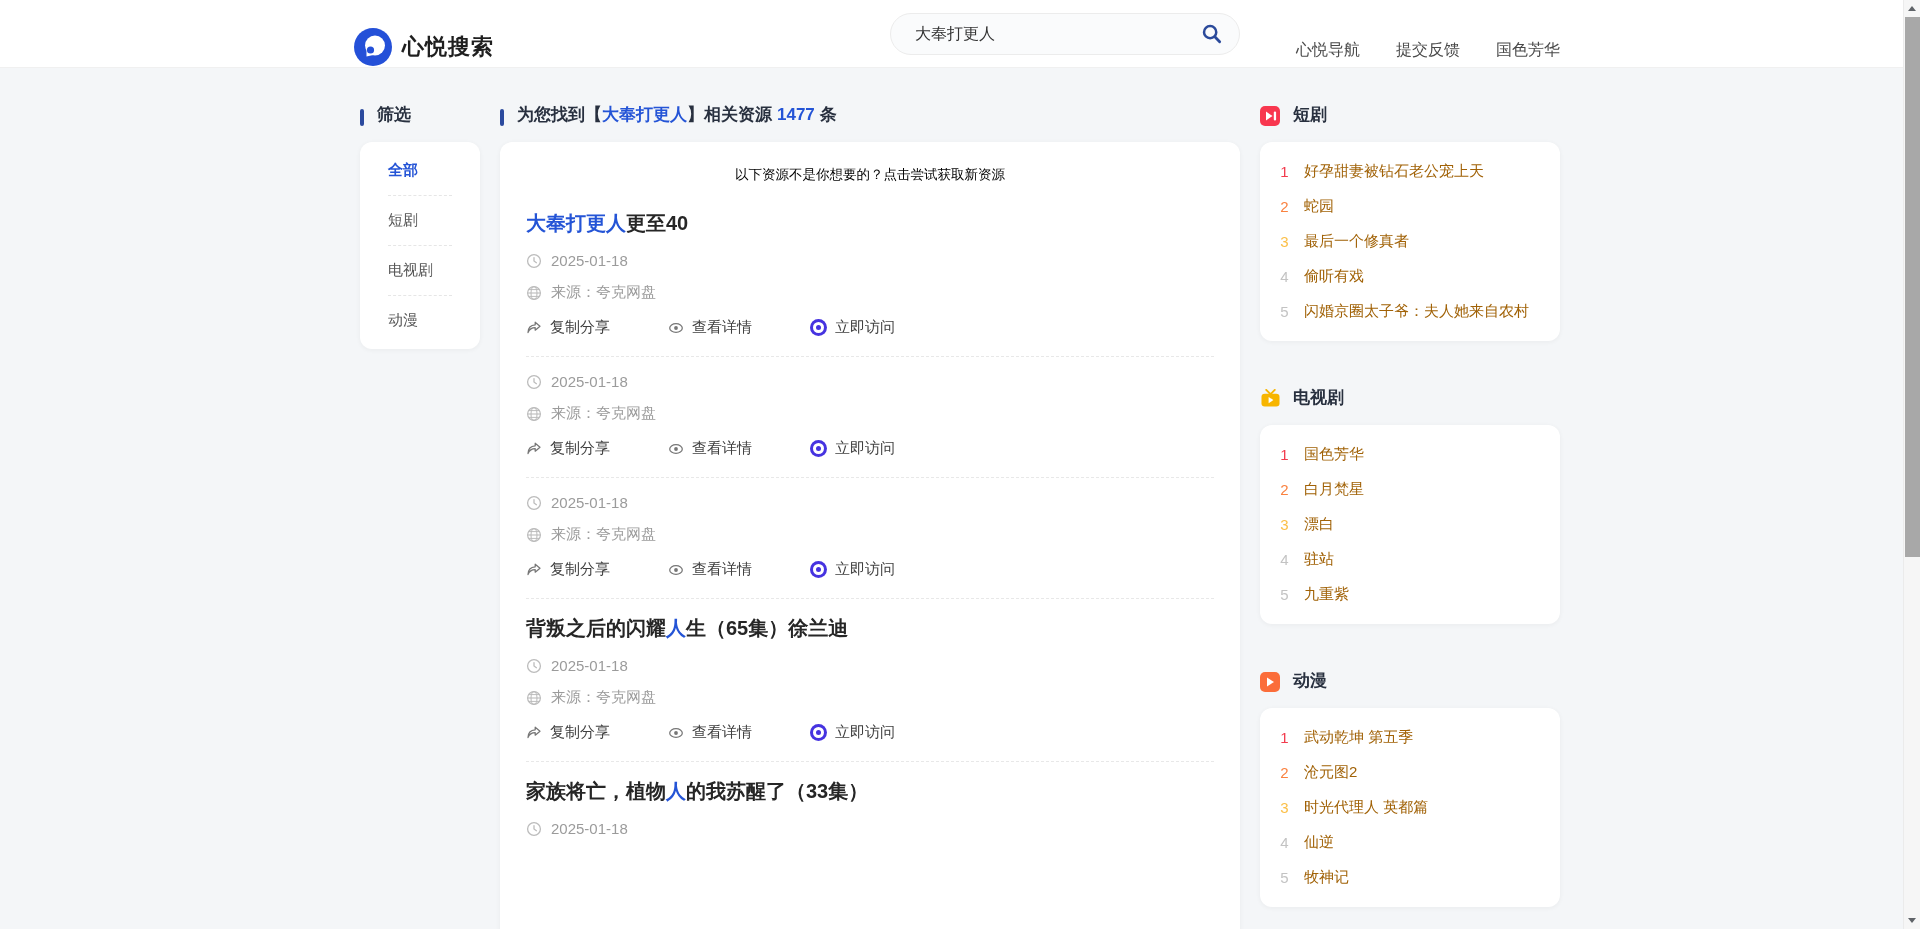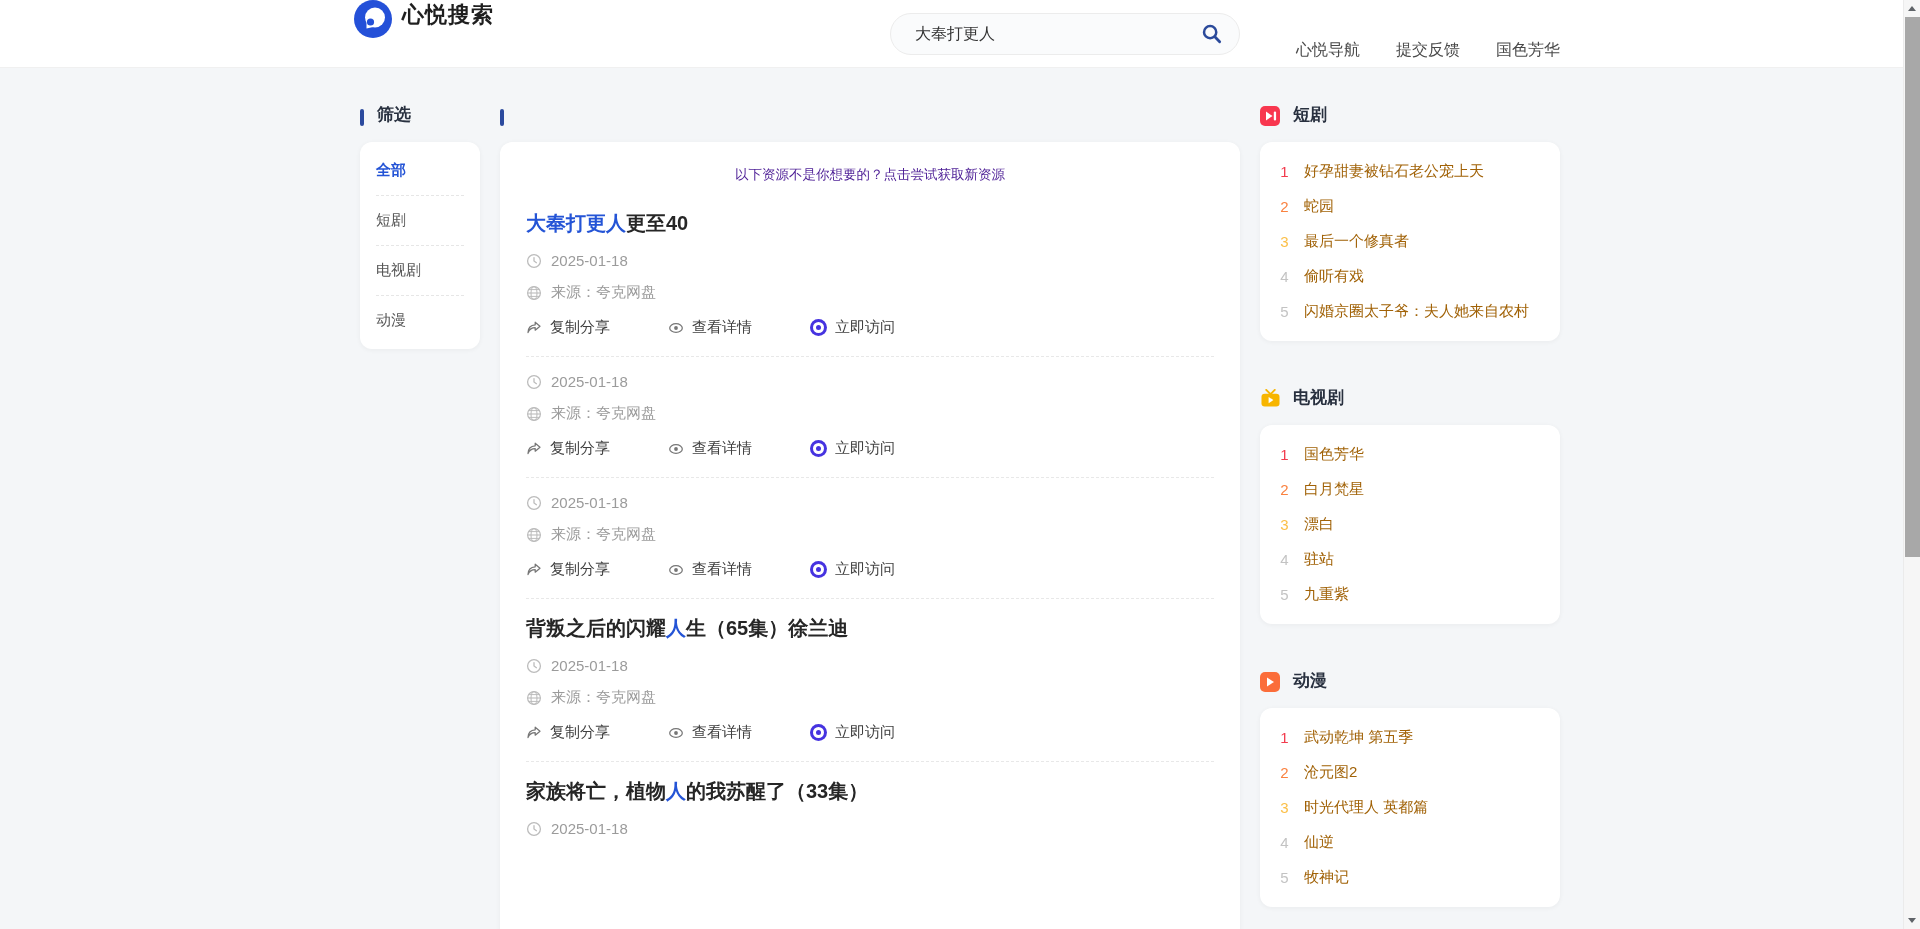--- a/index.html
+++ b/index.html
@@ -4,21 +4,21 @@
 <style>
   * { margin:0; padding:0; box-sizing:border-box; }
   html,body { width:1920px; height:929px; overflow:hidden; }
   body {
     font-family:"Liberation Sans","DejaVu Sans",sans-serif;
     background:#f4f6f8; color:#333;
   }
   
   .topbar { height:68px; background:#fff; border-bottom:1px solid #f0f0f0; }
   .topbar-inner { width:1200px; height:100%; margin:0 auto; position:relative; }
-  .brand { position:absolute; left:-6px; top:0; height:100%; display:flex; gap:10px; cursor:pointer; }
+  .brand { position:absolute; left:-6px; top:13px; height:100%; display:flex; align-items:center; gap:10px; cursor:pointer; }
   .logo-circle { width:38px; height:38px; display:block; }
   .brand-name { font-size:22px; font-weight:800; color:#1f1f1f; letter-spacing:1px; }
   .searchbox { position:absolute; left:530px; top:13px; width:350px; height:42px;
     background:#fafbfc; border:1px solid #ececec; border-radius:21px;
     display:flex; align-items:center; padding:0 14px 0 24px; }
   .searchbox input { flex:1; border:none; outline:none; background:transparent;
     font-size:16px; color:#333; font-family:inherit; }
   .search-btn { width:26px; height:26px; border:none; background:transparent; cursor:pointer; display:flex; align-items:center; justify-content:center; }
   .topnav { position:absolute; right:0; top:17px; height:100%; display:flex; align-items:center; gap:36px; }
   .topnav a { font-size:16px; color:#4a4a4a; text-decoration:none; cursor:pointer; white-space:nowrap; }
@@ -27,27 +27,27 @@
   .col-left { width:120px; flex:none; }
   .col-main { width:740px; flex:none; }
   .col-right { width:300px; flex:none; }
   .col-head { display:flex; align-items:flex-end; gap:13px; height:24px; margin-bottom:16px; }
   .head-bar { width:4px; height:17px; border-radius:2px; background:#2b4a9e; flex:none; }
   .head-text { font-size:17px; font-weight:700; color:#28303f; white-space:nowrap; }
   .head-text .hl-kw, .head-text .hl-count { color:#2454d6; }
   .head-text .hl-count { margin:0 5px; }
   .card { background:#fff; border-radius:12px; box-shadow:0 1px 5px rgba(31,35,41,.05); }
   
-  .filter-card { padding:4px 16px; }
+  .filter-card { padding:4px 28px; }
   .f-item { padding:15px 0; font-size:15px; color:#555; cursor:pointer; }
   .f-item:not(:last-child){ border-bottom:1px dashed #e6e6e6; }
   .f-item.active { color:#2454d6; font-weight:700; }
   
   .results-card { padding:20px 26px 26px; min-height:1150px; }
-  .notice { text-align:center; font-size:13.5px; color:#4c1d95; padding:4px 0 10px; cursor:pointer; }
+  .notice { text-align:center; font-size:13.5px; color:#000000; padding:4px 0 10px; cursor:pointer; }
   .result-item { padding:16px 0 19px; }
   .result-item:not(:last-child){ border-bottom:1px dashed #e8e8e8; }
   .r-title { font-size:20px; font-weight:700; color:#262626; margin-bottom:15px; cursor:pointer; }
   .r-title .hl { color:#2454d6; }
   .r-row { display:flex; align-items:center; gap:9px; font-size:15px; color:#9b9b9b; margin-bottom:14px; }
   .mi { width:16px; height:16px; color:#bcbcbc; flex:none; }
   .r-actions { display:flex; align-items:center; gap:58px; margin-top:16px; }
   .act { display:flex; align-items:center; gap:8px; font-size:15px; color:#404040; cursor:pointer; }
   .act .ai { width:16px; height:16px; color:#767676; }
   .visit-dot { width:17px; height:17px; border-radius:50%; background:#4633e0; position:relative; flex:none; }
@@ -115,20 +115,23 @@
           <div class="f-item">短剧</div>
           <div class="f-item">电视剧</div>
           <div class="f-item">动漫</div>
         </div>
     </div>
   </div>
 
   <div class="col-main">
     <div class="col-head">
       <span class="head-bar"></span>
+      <span class="head-text">
+        <span>为您找到【</span><span class="hl-kw">大奉打更人</span><span>】相关资源</span><span class="hl-count">1477</span><span>条</span>
+      </span>
     </div>
     <div class="card results-card">
       <div class="notice">以下资源不是你想要的？点击尝试获取新资源</div>
       <div>
   <div class="result-item">
     <div class="r-title"><span class="hl">大奉打更人</span><span>更至40</span></div>
     <div class="r-row">
       <svg class="mi" viewBox="0 0 16 16">
         <circle cx="8" cy="8" r="6.4" fill="none" stroke="currentColor" stroke-width="1.3"></circle>
         <path d="M8 4.6 V8 l2.4 1.7" fill="none" stroke="currentColor" stroke-width="1.3" stroke-linecap="round"></path>

